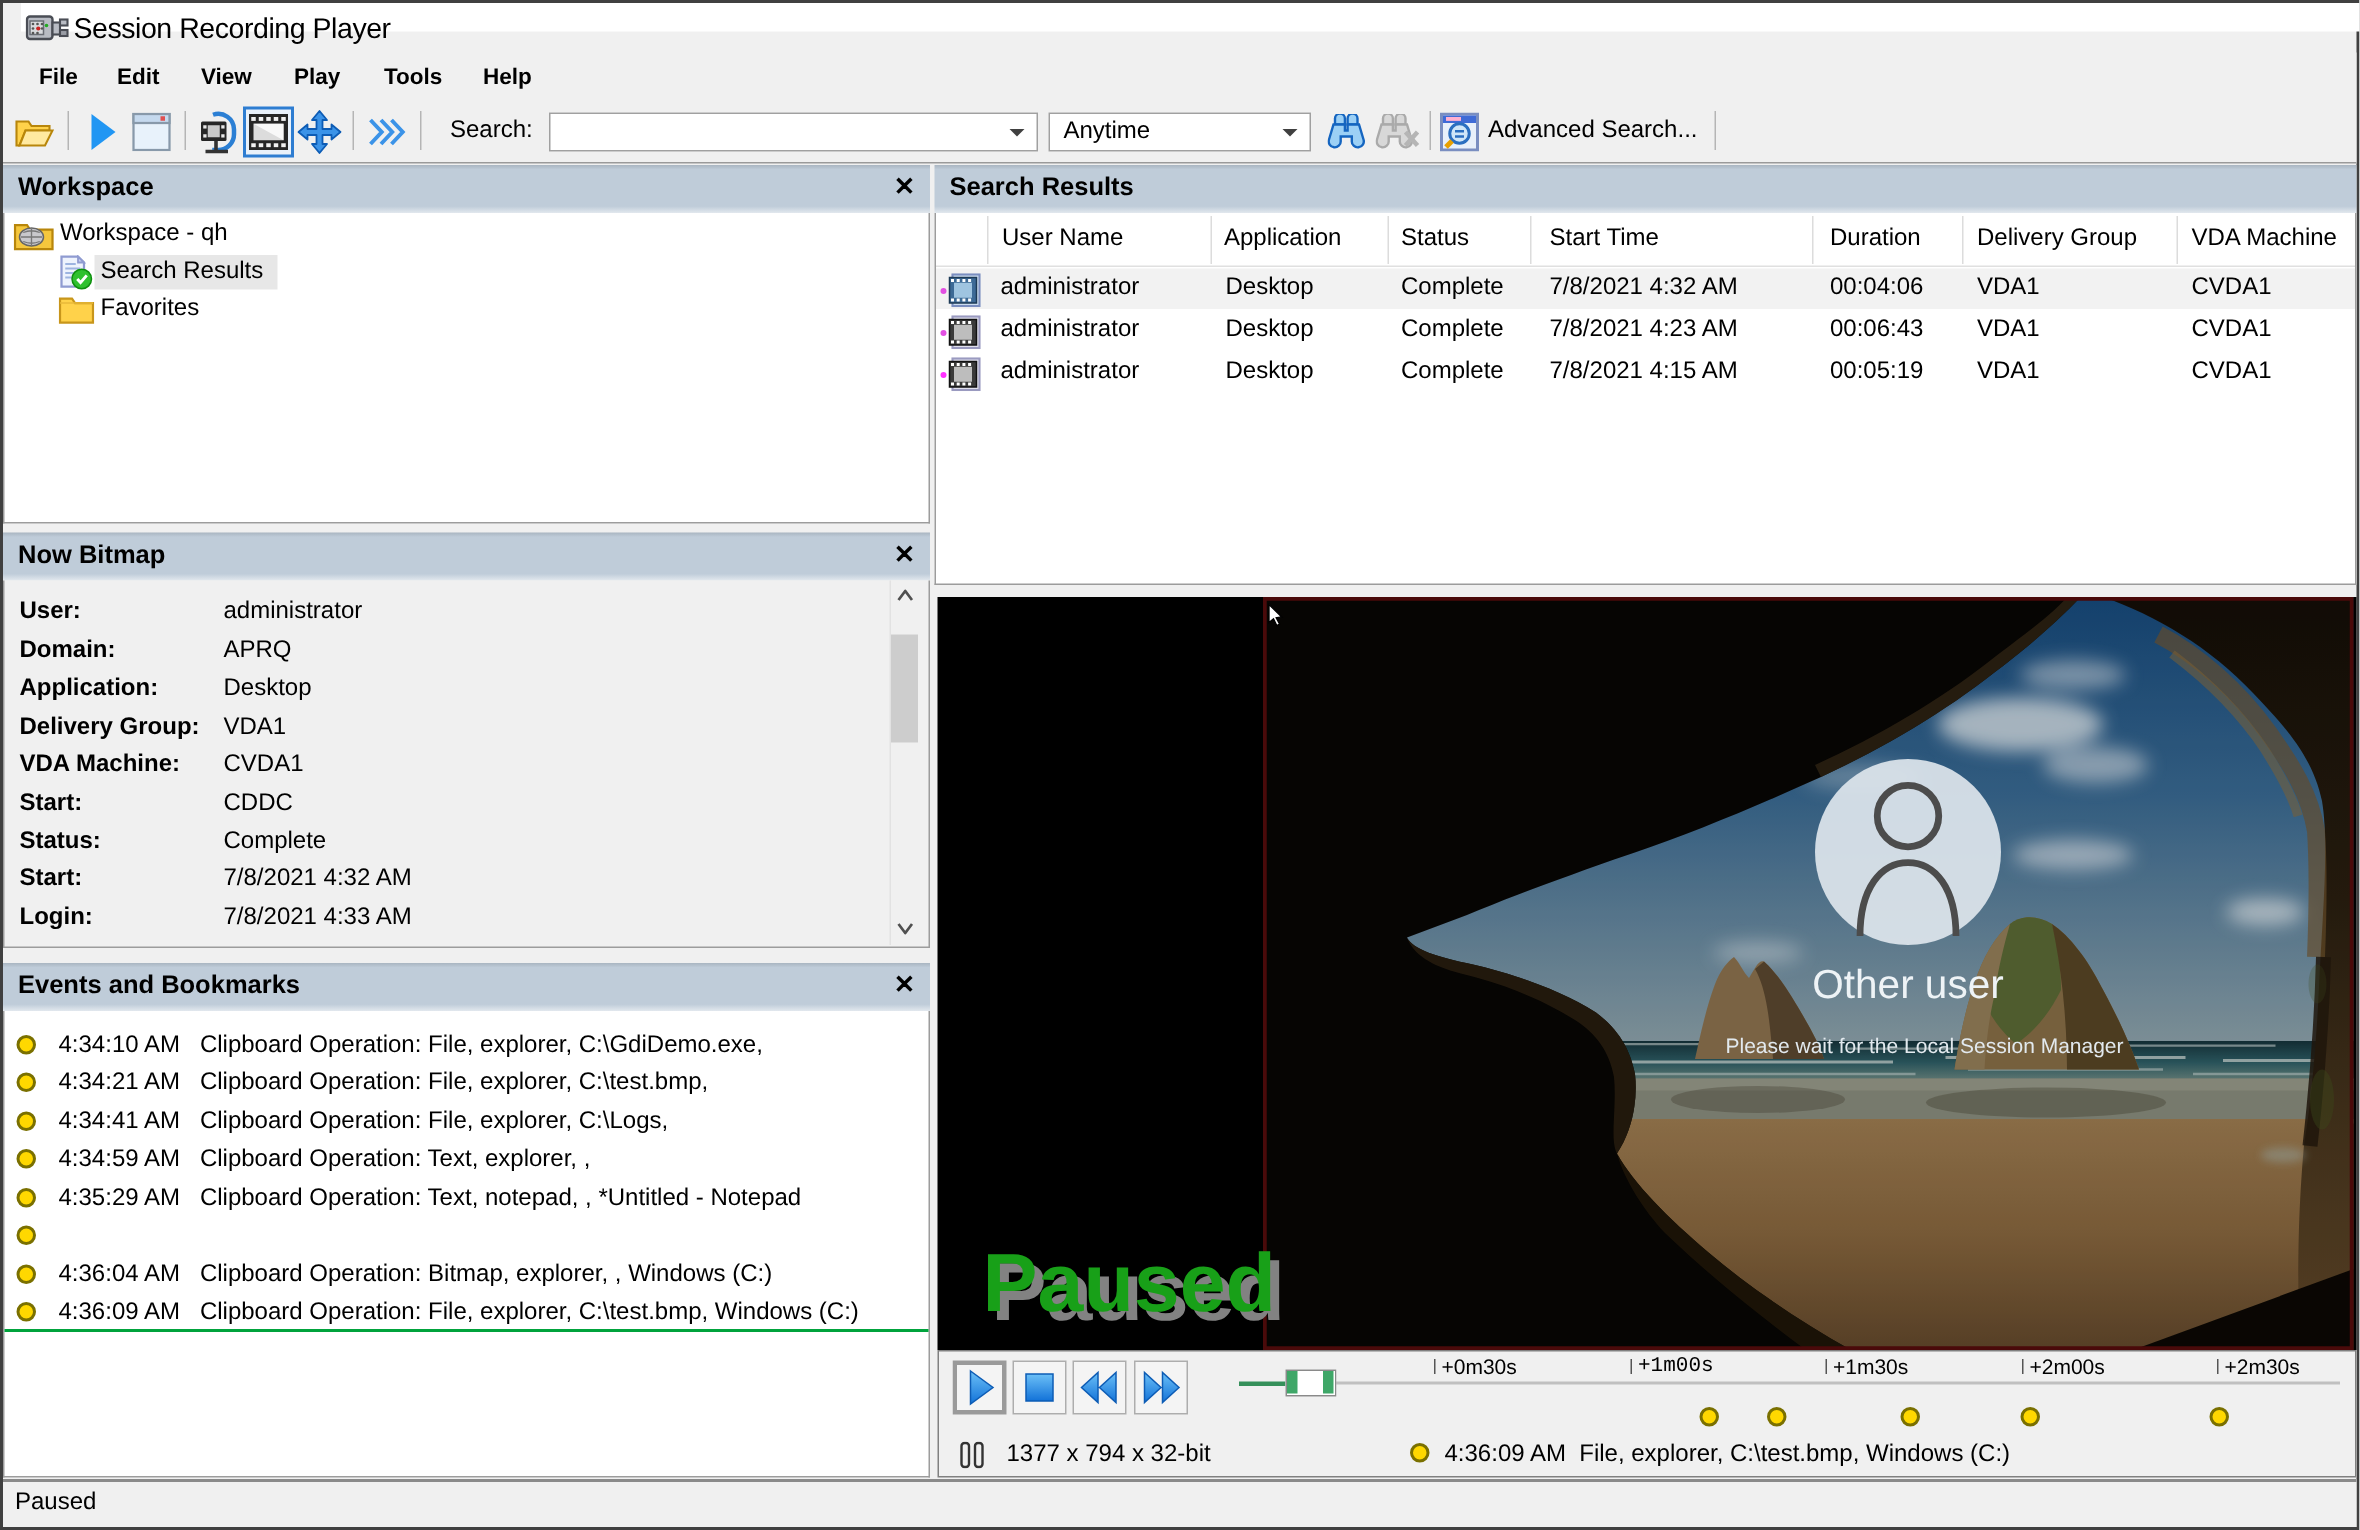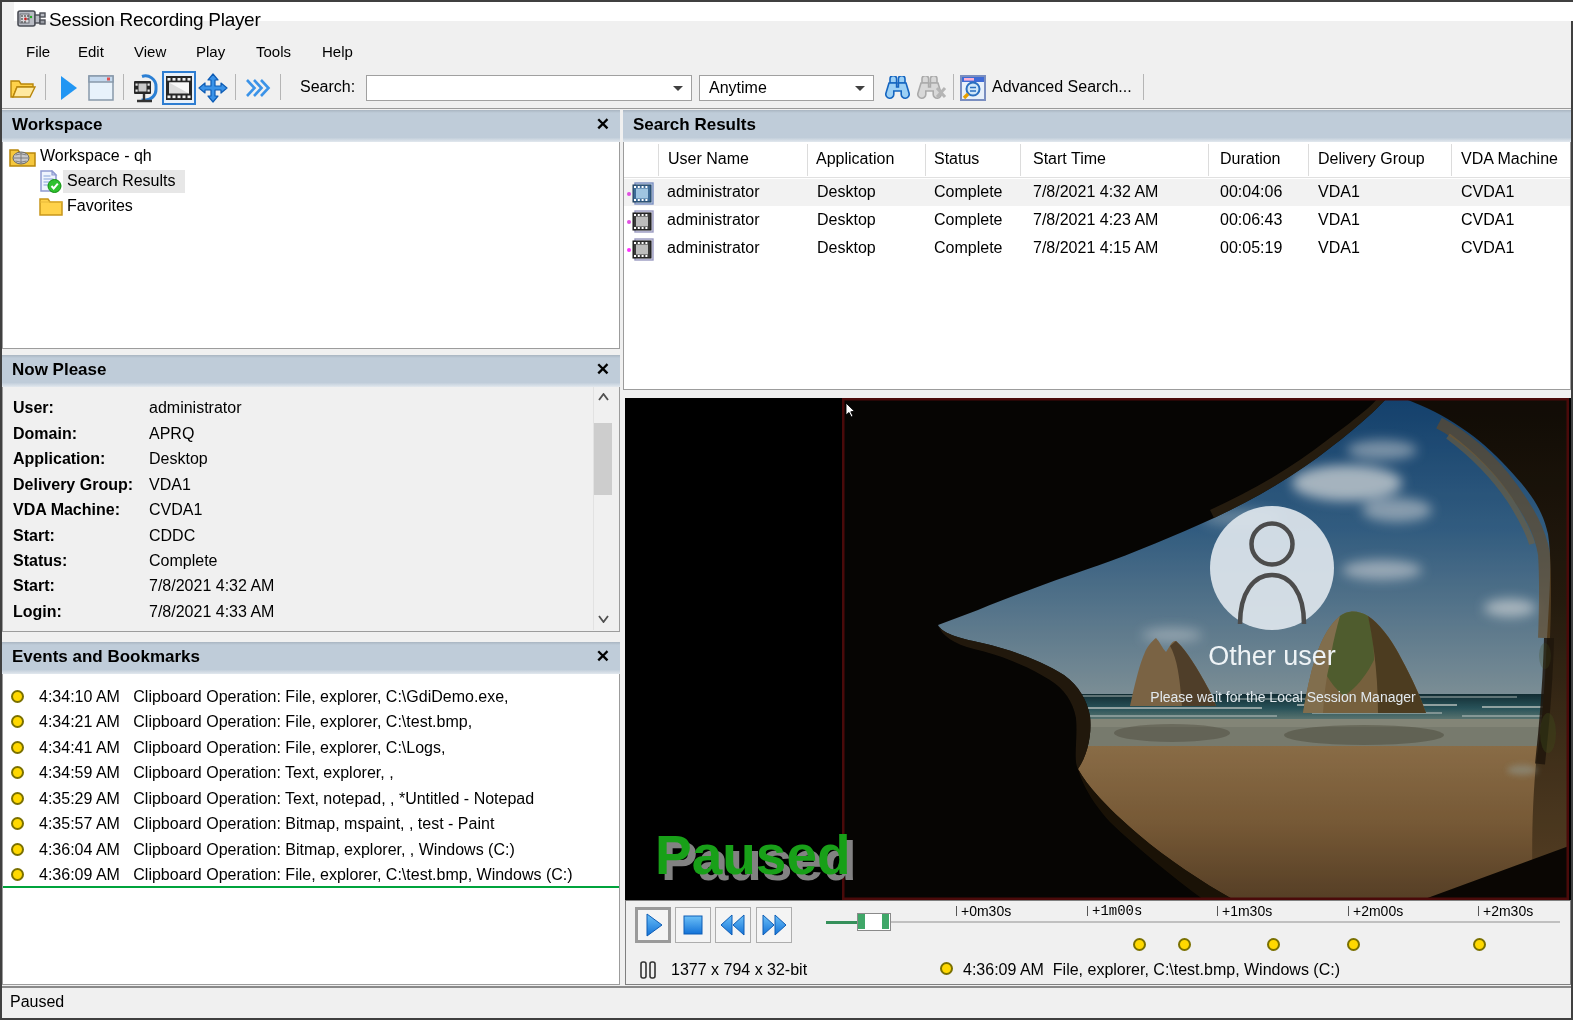--- a/index.html
+++ b/index.html
@@ -2,21 +2,21 @@
 <html><head>
 <meta charset="utf-8">
 <style>
 * { margin:0; padding:0; box-sizing:border-box; }
 html,body { width:1573px; height:1020px; overflow:hidden; }
 body { font-family:"Liberation Sans", sans-serif; background:#f0f0f0; position:relative; }
 .abs { position:absolute; }
 #win { position:absolute; left:0; top:0; width:1573px; height:1020px; background:#f0f0f0; border:2px solid #404040; }
 #titlebar { position:absolute; left:14px; top:2px; width:1569px; height:19px; background:#ffffff; }
 #titletext { position:absolute; left:35px; top:7px; font-size:19px; letter-spacing:-0.3px; color:#000; }
-#menubar { position:absolute; left:2px; top:35px; width:1569px; height:33px; background:#f0f0f0; }
+#menubar { position:absolute; left:2px; top:35px; width:1569px; height:33px; background:#f0f0f0;font-weight:bold; }
 .menuitem { position:absolute; top:8px; font-size:15px; color:#000; }
 #toolbar { position:absolute; left:2px; top:68px; width:1569px; height:41px; background:#f0f0f0; border-bottom:1px solid #9a9a9a; }
 .tsep { position:absolute; top:6px; width:1px; height:26px; background:#b5b5b5; }
 .panelhdr { position:absolute; background:linear-gradient(180deg,#a9b5c1 0,#bfccd9 3px,#bfccd9 86%,#e2e8ee 100%);padding-left:40px; }
 .panelhdr .ht { position:absolute; left:10px; top:5px; font-weight:bold; font-size:17px; color:#000; }
 .panelhdr .hx { position:absolute; right:10px; top:4px; font-weight:bold; font-size:17px; color:#000; }
 .panelbody { position:absolute; background:#fff; border:1px solid #9c9c9c; border-top:none; }
 .combo { position:absolute; background:#fff; border:1px solid #a0a0a0; }
 .caret { position:absolute; width:0; height:0; border-left:5px solid transparent; border-right:5px solid transparent; border-top:5px solid #404040; }
 .yellowdot { position:absolute; width:13px; height:13px; border-radius:50%; background:#ffd800; border:2px solid #7a7000; }
@@ -192,21 +192,21 @@
   <div class="abs" style="left:64px;top:30px;font-size:16px">Search Results</div>
 
   <svg class="abs" style="left:36px;top:53px" width="24" height="22" viewBox="0 0 24 22">
     <path d="M1 4 L9 4 L11 7 L23 7 L23 20 L1 20 Z" fill="#ffd24a" stroke="#c8961b" stroke-width="1.5"></path>
     <path d="M1 7 L23 7" stroke="#e8b93a" stroke-width="1"></path>
   </svg>
   <div class="abs" style="left:64px;top:55px;font-size:16px">Favorites</div>
 </div>
 
 <div class="panelhdr" style="left:2px;top:355px;width:618px;height:32px;">
-  <div class="ht">Now Please</div>
+  <div class="ht">Now Bitmap</div>
     <div class="hx">✕</div>
 </div>
 <div class="panelbody" id="npbody" style="left:2px;top:387px;width:618px;height:245px;background:#f0f0f0;font-size:16px;">
   <div class="abs" style="left:10px;top:12px;font-weight:bold">User:</div>
     <div class="abs" style="left:146px;top:12px">administrator</div>
   <div class="abs" style="left:10px;top:38px;font-weight:bold">Domain:</div>
     <div class="abs" style="left:146px;top:38px">APRQ</div>
   <div class="abs" style="left:10px;top:63px;font-weight:bold">Application:</div>
     <div class="abs" style="left:146px;top:63px">Desktop</div>
   <div class="abs" style="left:10px;top:89px;font-weight:bold">Delivery Group:</div>
@@ -242,21 +242,20 @@
     <div class="abs" style="left:36px;top:14px">4:34:10 AM&nbsp;&nbsp; Clipboard Operation: File, explorer, C:\GdiDemo.exe,</div>
   <div class="yellowdot" style="left:8px;top:41px"></div>
     <div class="abs" style="left:36px;top:39px">4:34:21 AM&nbsp;&nbsp; Clipboard Operation: File, explorer, C:\test.bmp,</div>
   <div class="yellowdot" style="left:8px;top:67px"></div>
     <div class="abs" style="left:36px;top:65px">4:34:41 AM&nbsp;&nbsp; Clipboard Operation: File, explorer, C:\Logs,</div>
   <div class="yellowdot" style="left:8px;top:92px"></div>
     <div class="abs" style="left:36px;top:90px">4:34:59 AM&nbsp;&nbsp; Clipboard Operation: Text, explorer, ,</div>
   <div class="yellowdot" style="left:8px;top:118px"></div>
     <div class="abs" style="left:36px;top:116px">4:35:29 AM&nbsp;&nbsp; Clipboard Operation: Text, notepad, , *Untitled - Notepad</div>
   <div class="yellowdot" style="left:8px;top:143px"></div>
-    <div class="abs" style="left:36px;top:141px">4:35:57 AM&nbsp;&nbsp; Clipboard Operation: Bitmap, mspaint, , test - Paint</div>
   <div class="yellowdot" style="left:8px;top:169px"></div>
     <div class="abs" style="left:36px;top:167px">4:36:04 AM&nbsp;&nbsp; Clipboard Operation: Bitmap, explorer, , Windows (C:)</div>
   <div class="yellowdot" style="left:8px;top:194px"></div>
     <div class="abs" style="left:36px;top:192px">4:36:09 AM&nbsp;&nbsp; Clipboard Operation: File, explorer, C:\test.bmp, Windows (C:)</div>
   <div class="abs" style="left:0px;top:212px;width:616px;height:2px;background:#00a33c"></div>
 </div>
 
 <div class="panelhdr" style="left:623px;top:110px;width:948px;height:32px;">
   <div class="ht">Search Results</div>
 </div>

